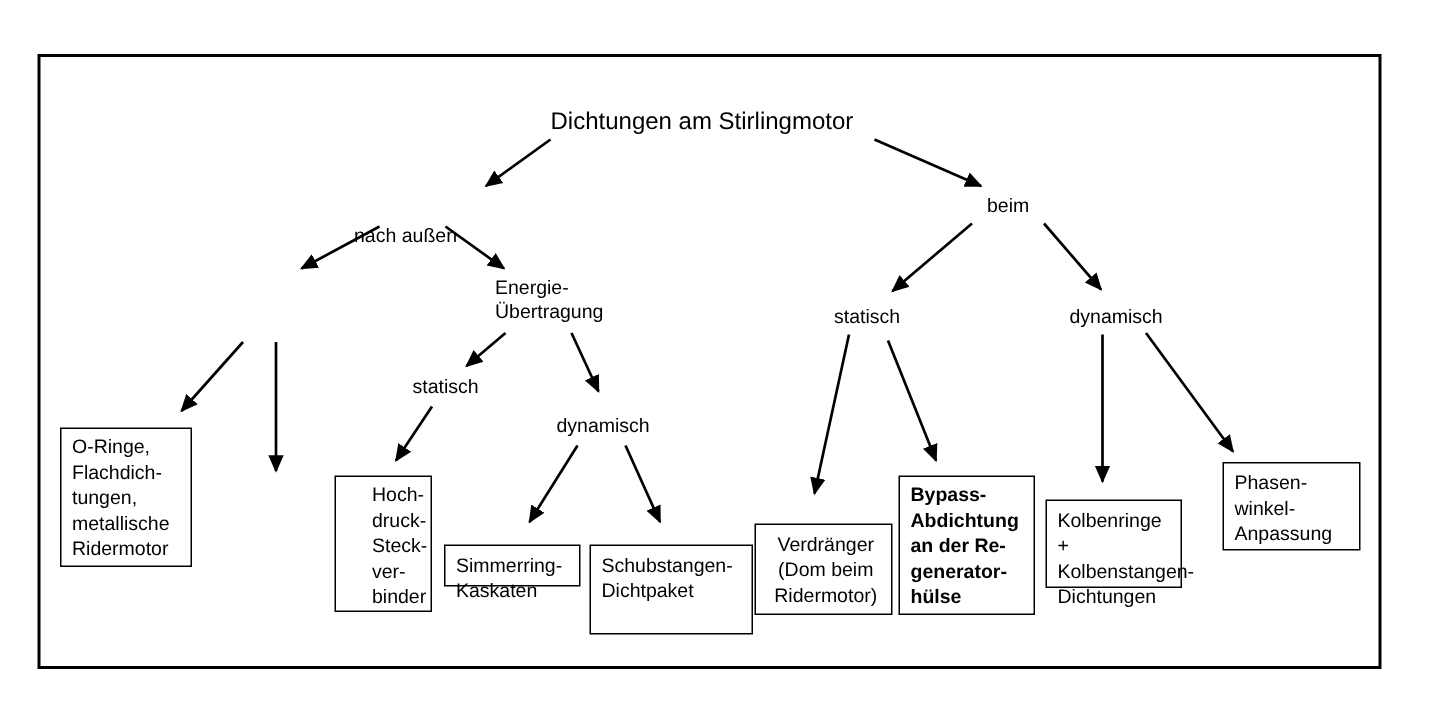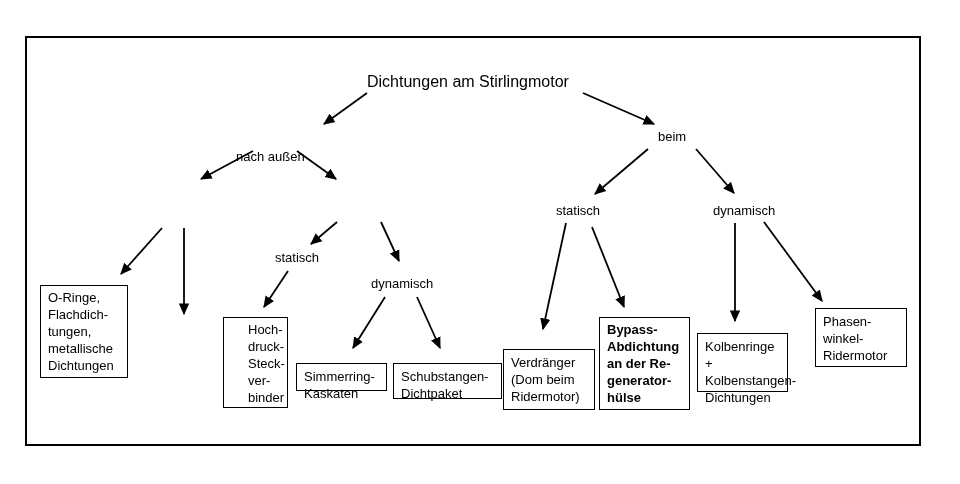--- a/index.html
+++ b/index.html
@@ -62,53 +62,55 @@
 <body>
 
 <div class="canvas">
 
   <div class="frame"></div>
 
   <div class="title">Dichtungen am Stirlingmotor</div>
 
   <div class="node" style="left:236px; top:129px;margin-top:20px;">nach außen</div>
   <div class="node" style="left:658px; top:129px;">beim</div>
+  <div class="node" style="left:330px; top:184px;">Energie-
+Übertragung</div>
   <div class="node" style="left:275px; top:250px;">statisch</div>
   <div class="node" style="left:371px; top:276px;">dynamisch</div>
   <div class="node" style="left:556px; top:203px;">statisch</div>
   <div class="node" style="left:713px; top:203px;">dynamisch</div>
 
   <div class="box" style="left:40px; top:285px; width:88px; height:93px;">O-Ringe,
 Flachdich-
 tungen,
 metallische
-Dichtungen</div>
+Ridermotor</div>
   <div class="box" style="left:223px; top:317px; width:65px; height:91px;padding-left:24px;">Hoch-
 druck-
 Steck-
 ver-
 binder</div>
   <div class="box" style="left:296px; top:363px; width:91px; height:28px; padding-top:4px;">Simmerring-
 Kaskaten</div>
-  <div class="box" style="left:393px; top:363px; width:109px; height:36px; padding-top:4px;">Schubstangen-
+  <div class="box" style="left:393px; top:363px; width:109px; height:60px; padding-top:4px;">Schubstangen-
 Dichtpaket</div>
-  <div class="box" style="left:503px; top:349px; width:92px; height:61px; padding-top:4px;">Verdränger
+  <div class="box" style="left:503px; top:349px; width:92px; height:61px; padding-top:4px;text-align:center;">Verdränger
 (Dom beim
 Ridermotor)</div>
   <div class="box" style="left:599px; top:317px; width:91px; height:93px;font-weight:bold;">Bypass-
 Abdichtung
 an der Re-
 generator-
 hülse</div>
   <div class="box" style="left:697px; top:333px; width:91px; height:59px; padding-top:4px;">Kolbenringe +
 Kolbenstangen-
 Dichtungen</div>
   <div class="box" style="left:815px; top:308px; width:92px; height:59px; padding-top:4px;">Phasen-
 winkel-
-Ridermotor</div>
+Anpassung</div>
 
   <svg class="arrows" viewBox="0 0 960 484" xmlns="http://www.w3.org/2000/svg">
     <defs>
       <marker id="ah" viewBox="0 0 10 10" refX="9" refY="5" markerWidth="6.5" markerHeight="6.5" orient="auto-start-reverse">
         <path d="M 0 0.6 L 10 5 L 0 9.4 z" fill="#000000"></path>
       </marker>
     </defs>
     <g stroke="#000000" stroke-width="1.8" fill="none">
       <line x1="367" y1="93" x2="324" y2="124" marker-end="url(#ah)"></line>
       <line x1="583" y1="93" x2="654" y2="124" marker-end="url(#ah)"></line>

